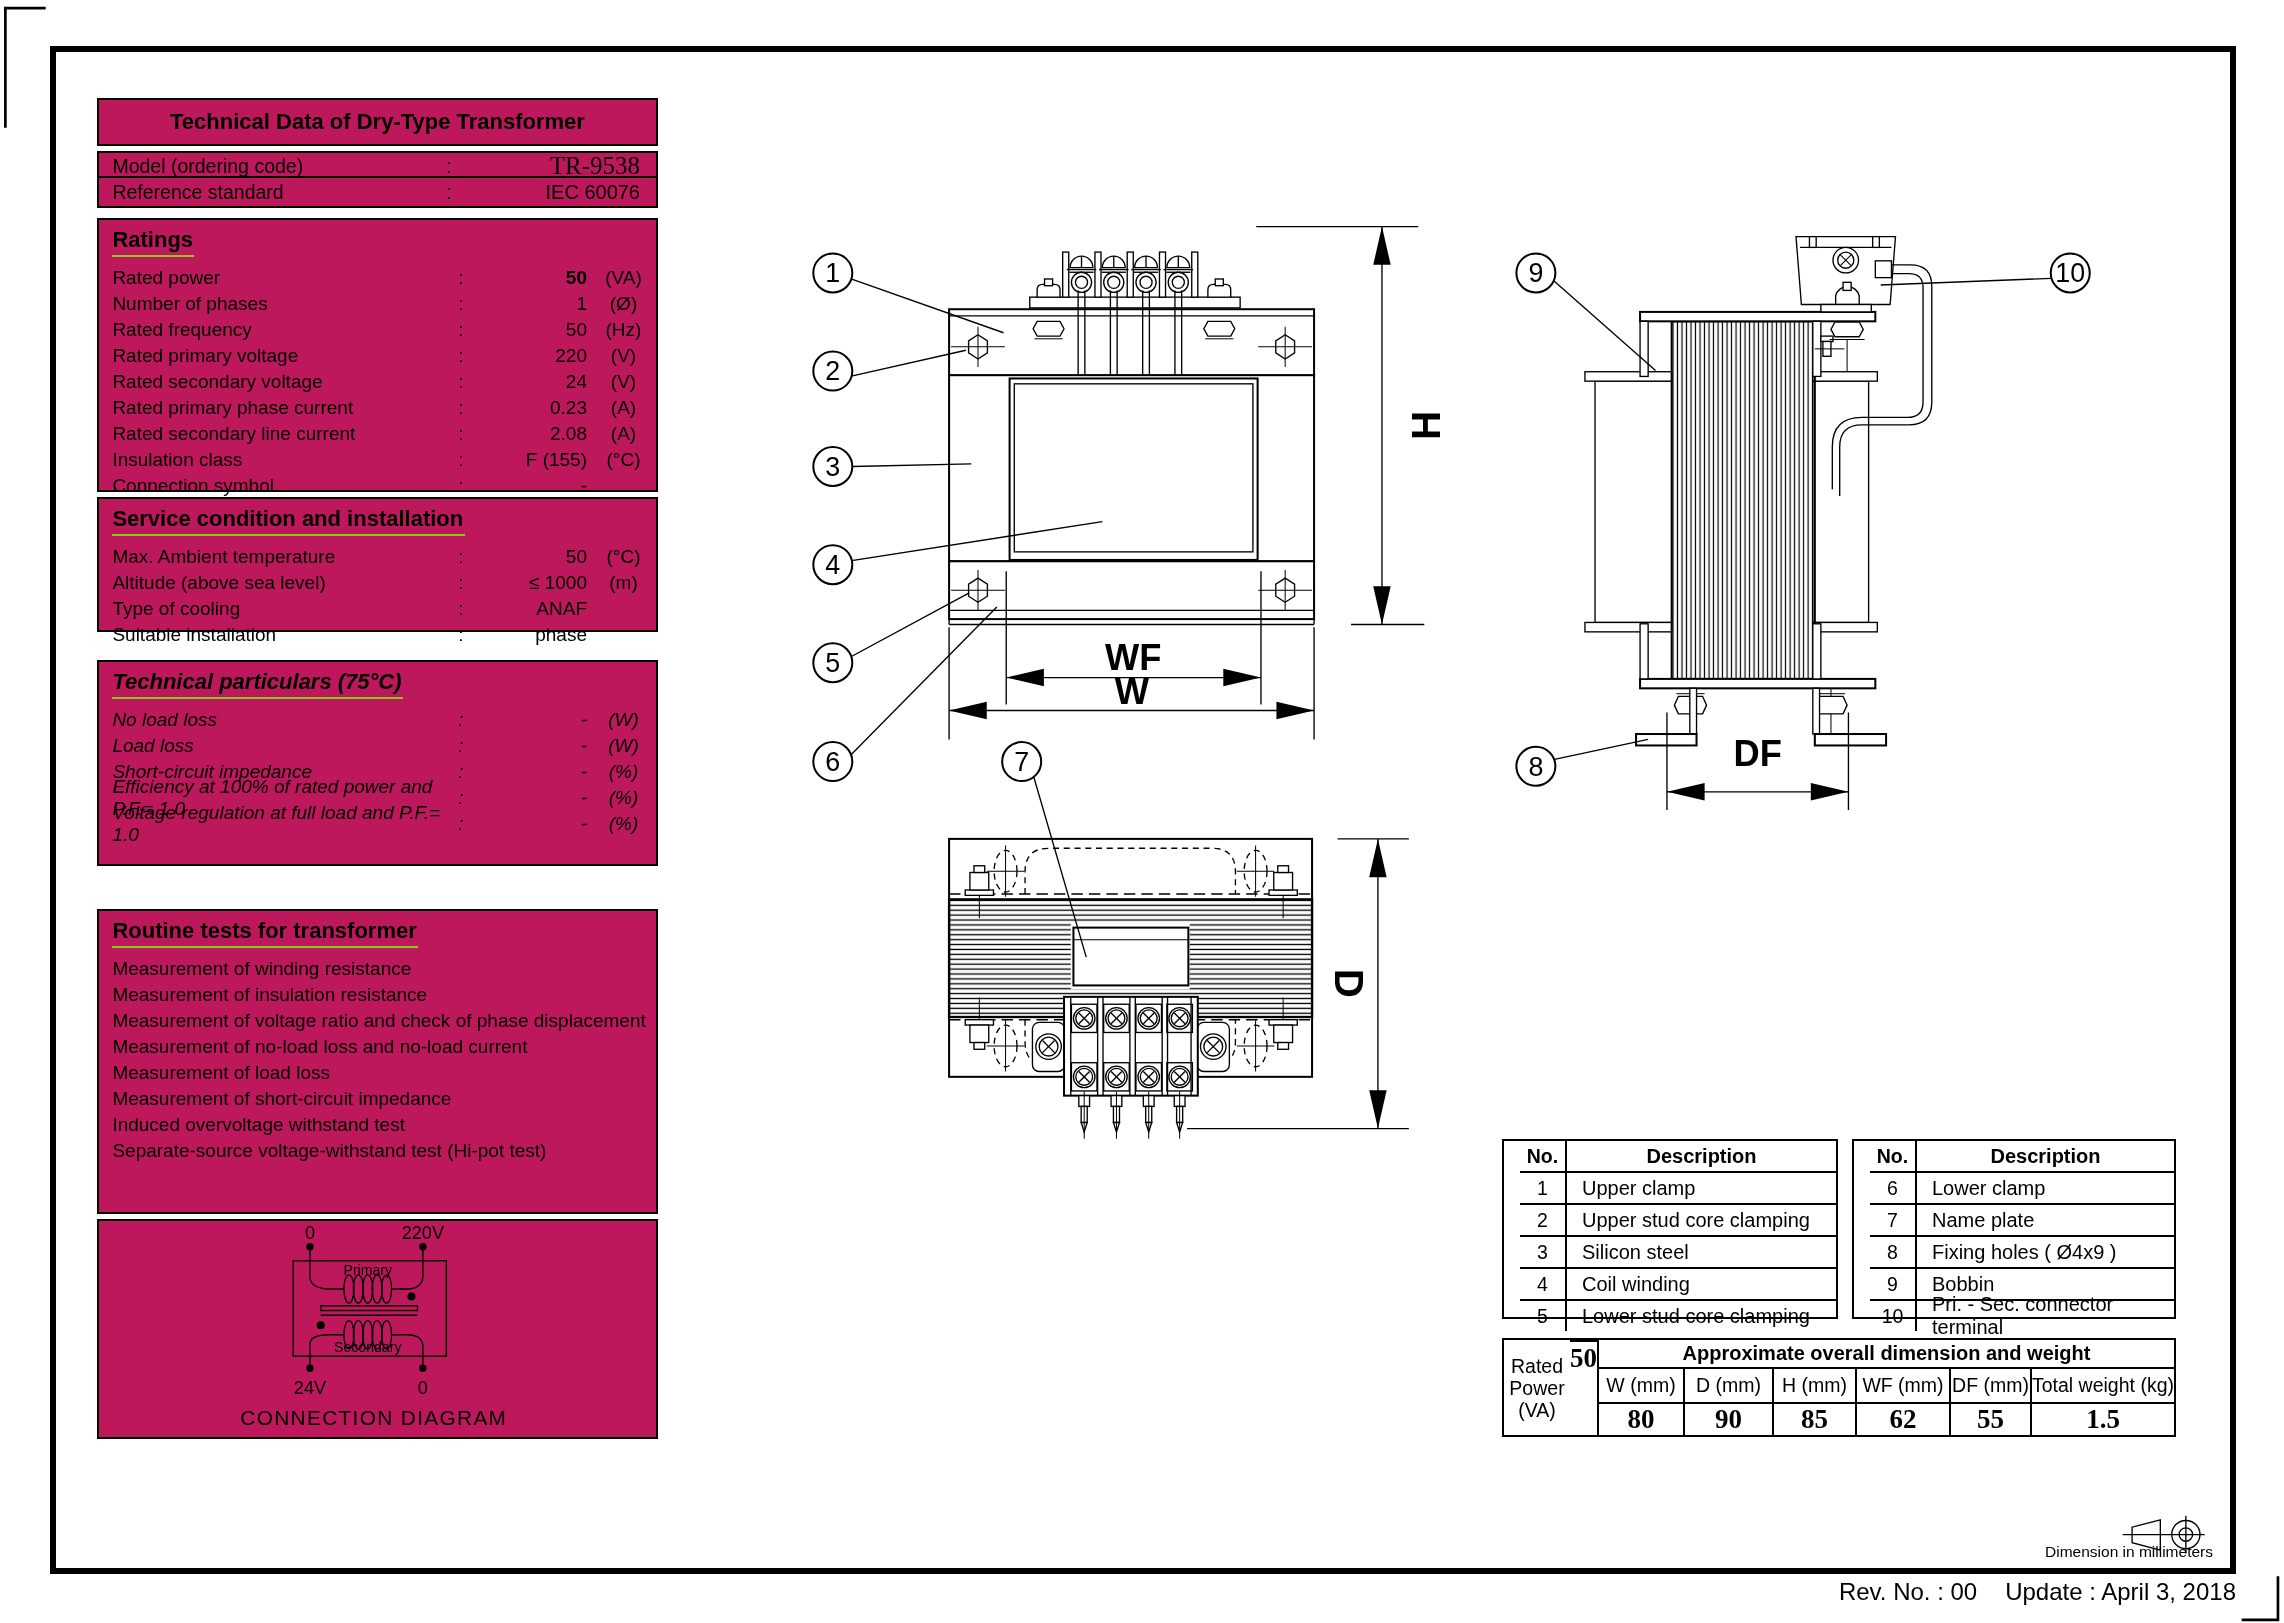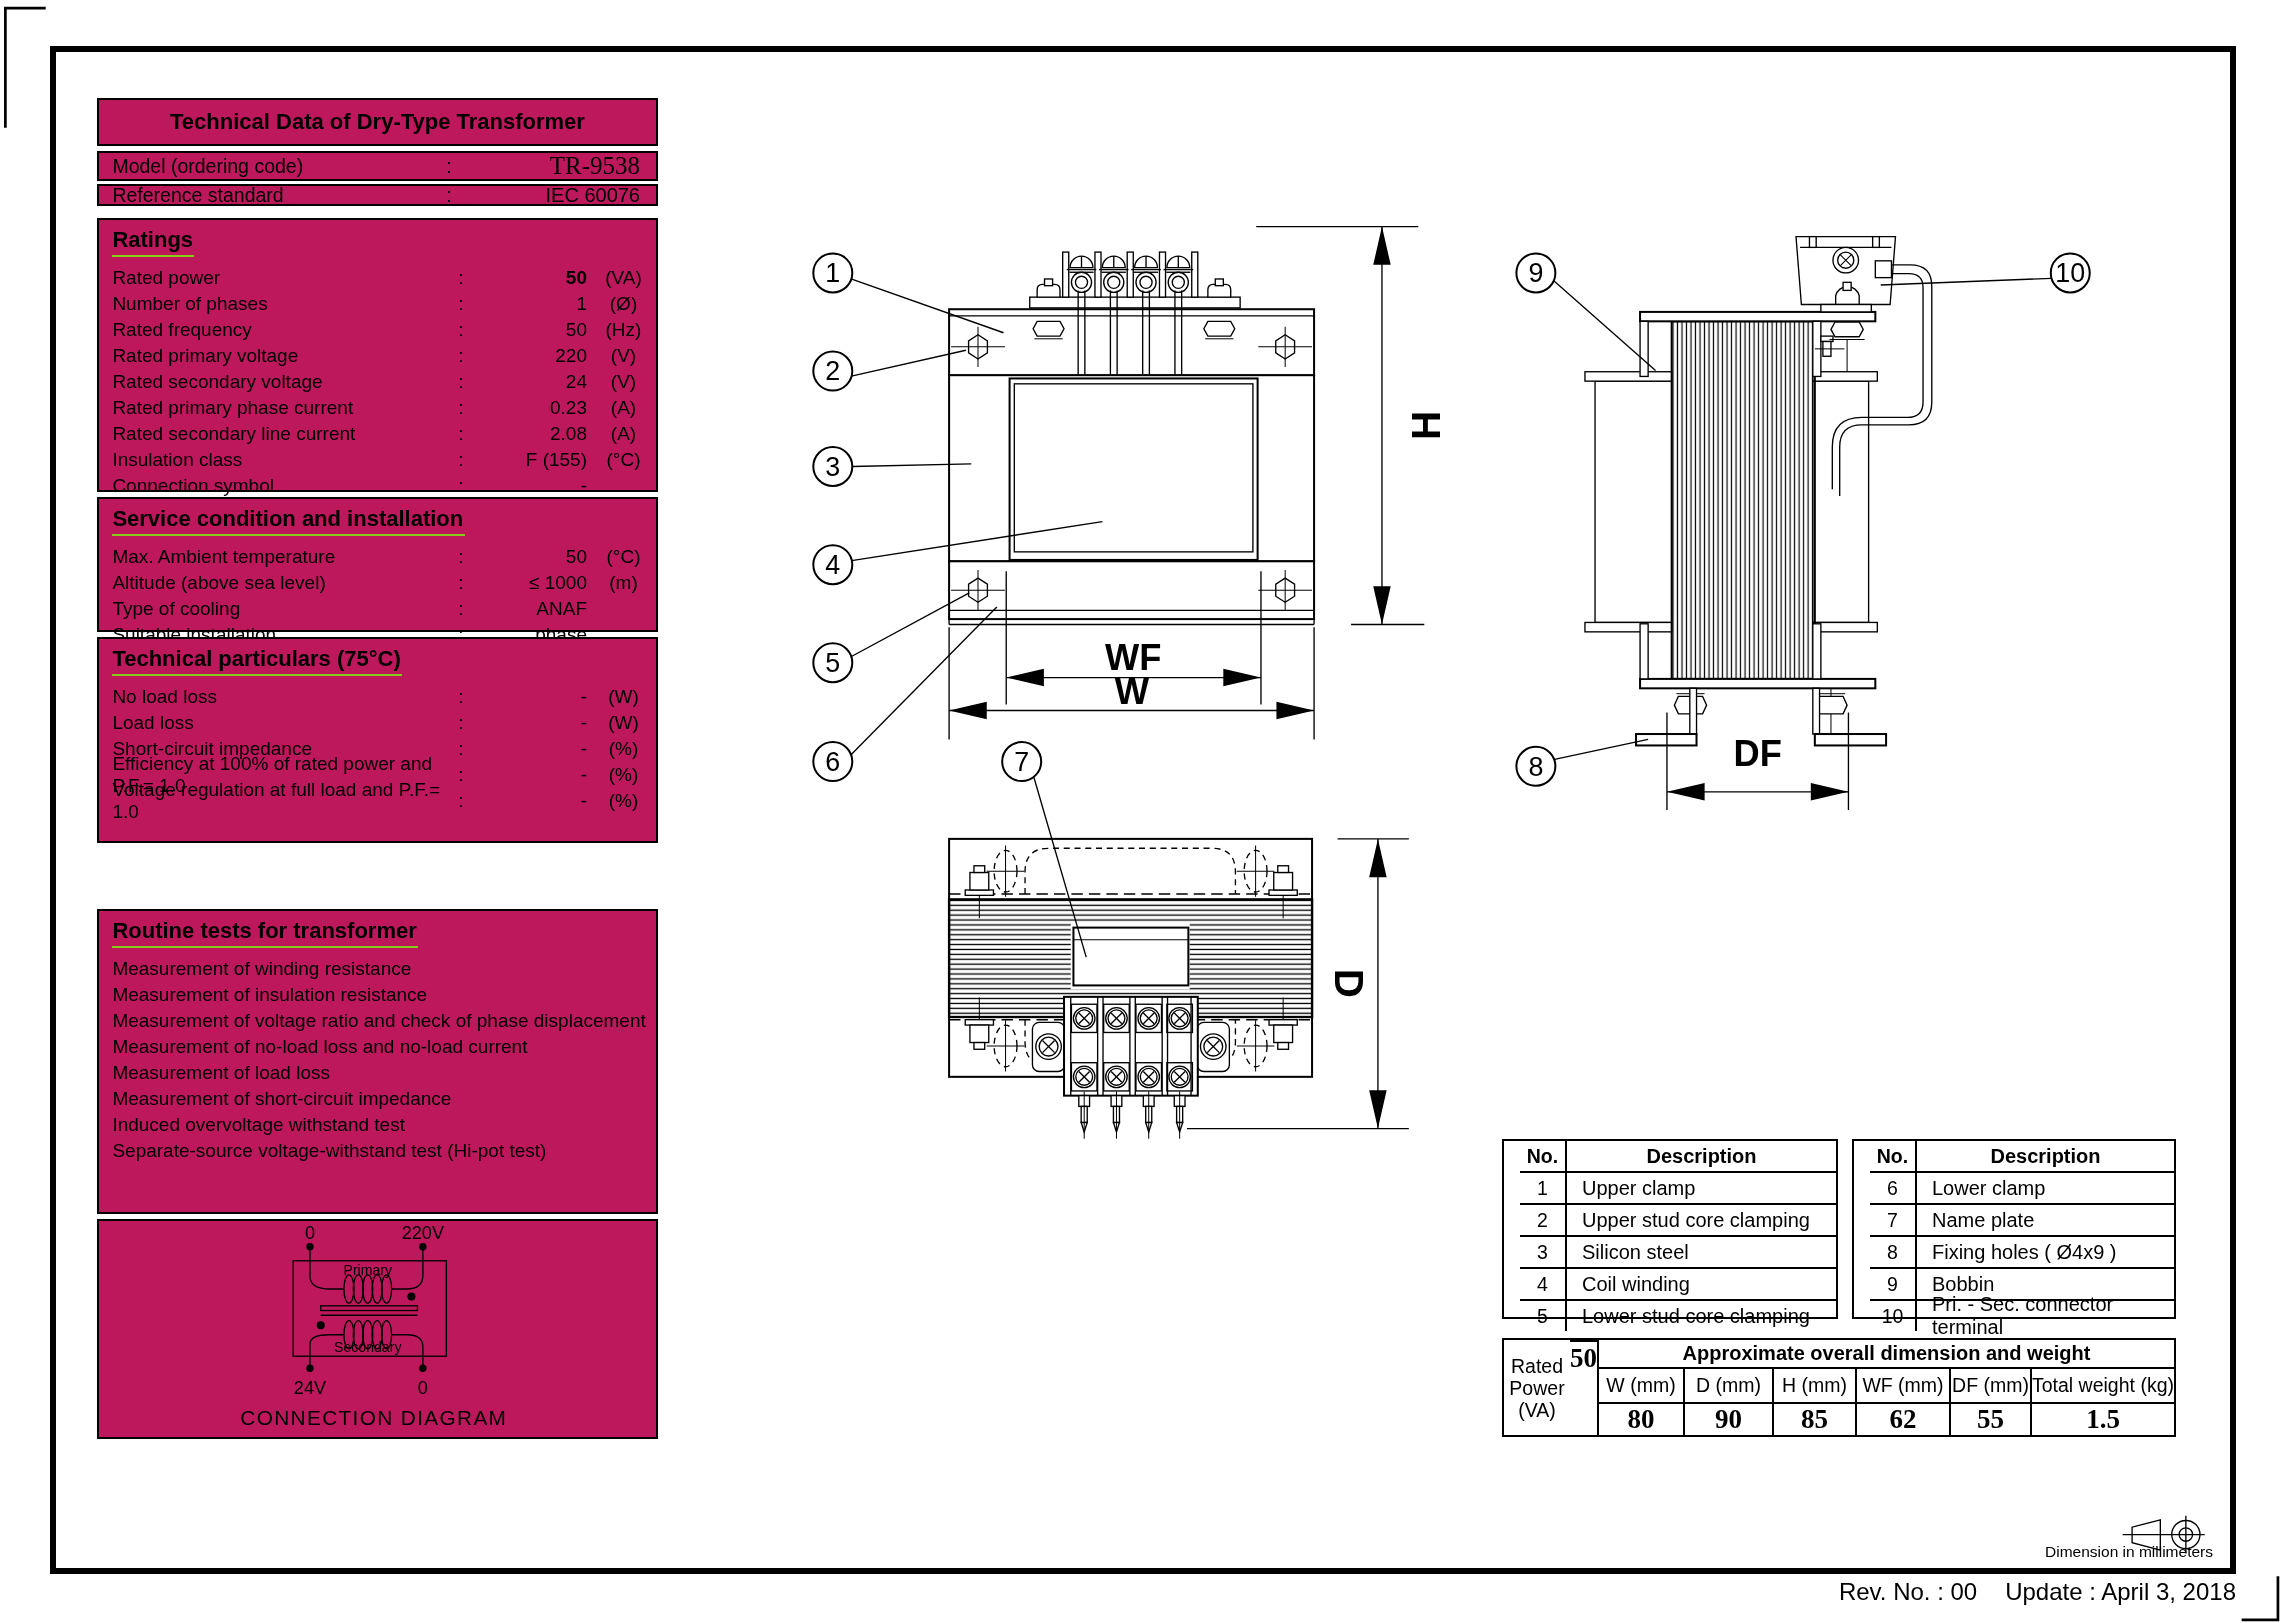--- a/index.html
+++ b/index.html
@@ -530,21 +530,21 @@
     <span>Technical Data of Dry-Type Transformer</span>
   </div>
 
 <div class="abs sect" style="top:151px;height:30px;">
   <div class="inforow">
     <span class="lbl">Model (ordering code)</span>
     <span class="col">:</span>
     <span class="val val-serif">TR-9538</span>
   </div>
 </div>
-<div class="abs sect" style="top:184px;height:22px;">
+<div class="abs sect" style="top:176px;height:32px;">
   <div class="inforow">
     <span class="lbl">Reference standard</span>
     <span class="col">:</span>
     <span class="val" style="font-size:20px;">IEC 60076</span>
   </div>
 </div>
 
 <div class="abs sect" style="top:218px;height:274px;">
   <div class="shead">Ratings</div>
   <div class="datarow">
@@ -624,21 +624,21 @@
       <span class="unit"></span>
     </div>
   <div class="datarow">
       <span class="lbl">Suitable installation</span>
       <span class="col">:</span>
       <span class="val">phase</span>
       <span class="unit"></span>
     </div>
 </div>
 
-<div class="abs sect" style="top:637px;height:206px;">
+<div class="abs sect" style="top:660px;height:206px;font-style:italic;">
   <div class="shead">Technical particulars (75°C)</div>
   <div class="datarow">
       <span class="lbl">No load loss</span>
       <span class="col">:</span>
       <span class="val">-</span>
       <span class="unit">(W)</span>
     </div>
   <div class="datarow">
       <span class="lbl">Load loss</span>
       <span class="col">:</span>

